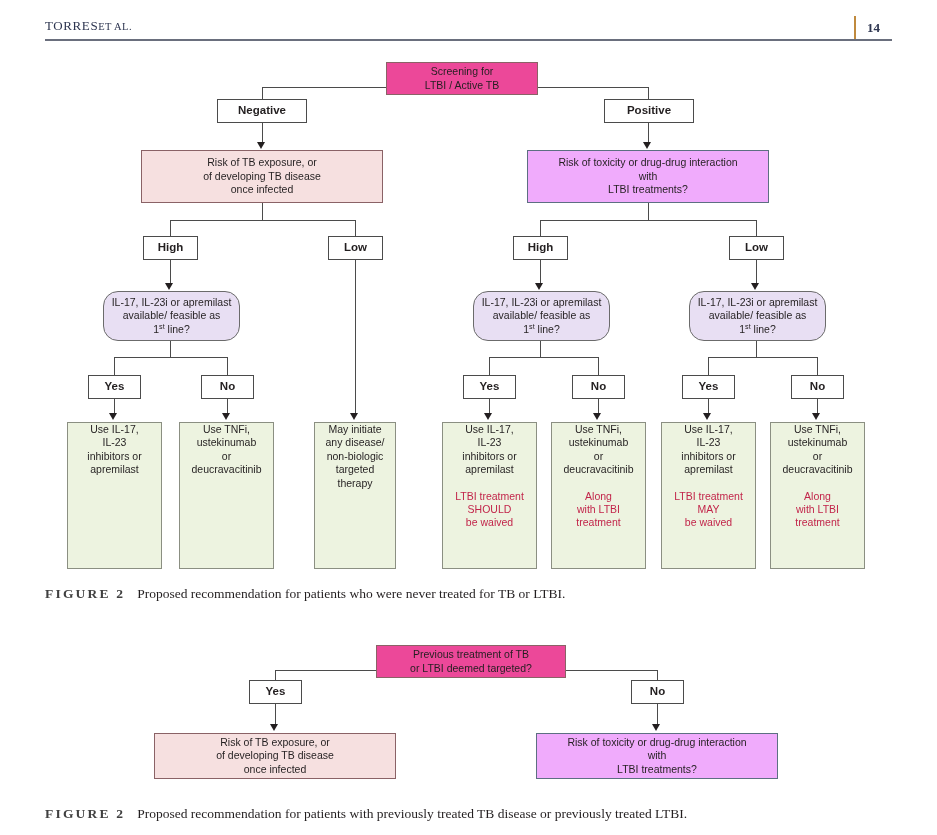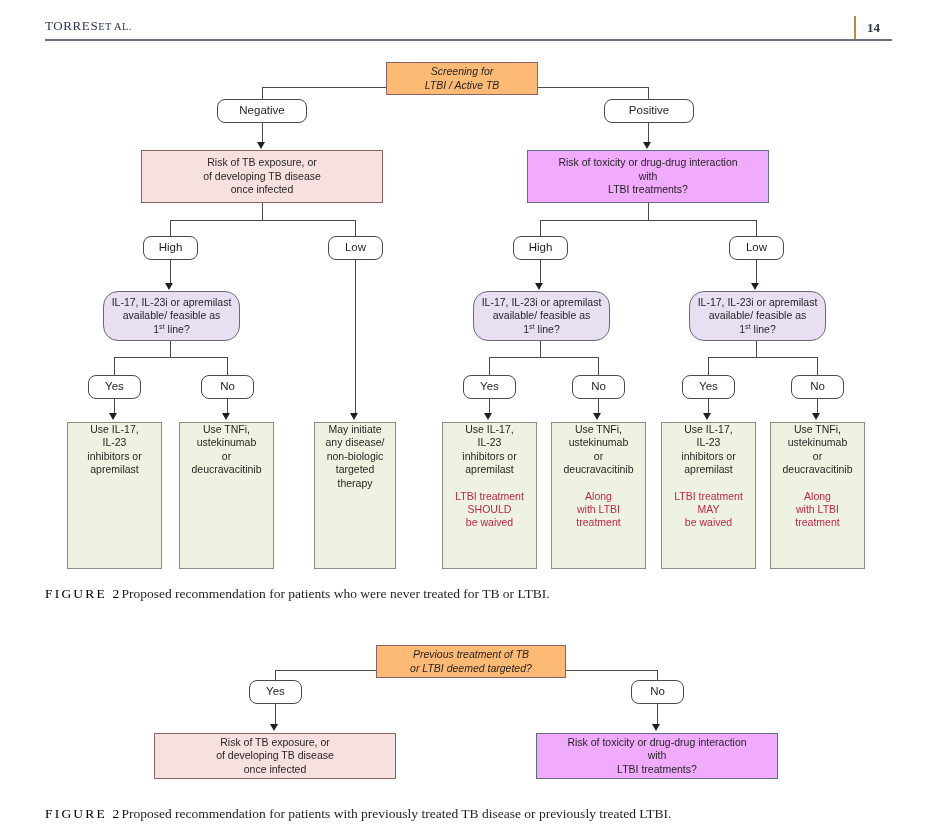--- a/index.html
+++ b/index.html
@@ -73,26 +73,26 @@
     flex-direction: column;
     align-items: center;
     justify-content: center;
     text-align: center;
     font-family: "Liberation Sans", sans-serif;
     font-size: 10.5px;
     line-height: 13.4px;
     color: #231f20;
     padding: 2px 3px;
   }
-  .node.pink   { background: #fdba74; border-color: #8a6266; font-style: italic; }
+  .node.pink   { background: #ec4899; border-color: #8a6266; }
   .node.lpink  { background: #f6e0e0; border-color: #8a6266; }
   .node.blue   { background: #f0abfc; border-color: #5d6f82; }
   .node.purple { background: #e8dff3; border-color: #6b6b6b; border-radius: 15px; }
   .node.green  { background: #edf3e0; border-color: #8b8f82; justify-content: flex-start; padding-top: 0; }
-  .node.plain  { background: #ffffff; border-color: #4b4b4b; font-weight: normal; font-size: 11.5px; border-radius: 8px; }
+  .node.plain  { background: #ffffff; border-color: #4b4b4b; font-weight: bold; font-size: 11.5px; }
 
   .node .ln { display: block; white-space: nowrap; }
   .node .redline { color: #c2254a; display: block; white-space: nowrap; }
   .node .gap { display: block; height: 13px; }
   sup { font-size: 7.2px; vertical-align: super; line-height: 0; }
 
   
   .vline, .hline {
     position: absolute;
     background: #4b4b4b;
@@ -109,23 +109,24 @@
 
   
   .caption {
     position: absolute;
     font-family: "Liberation Serif", serif;
     font-size: 13.5px;
     color: #231f20;
     white-space: nowrap;
   }
   .caption .figlabel {
-    font-weight: normal;
-    color: #000000;
+    font-weight: bold;
+    color: #404040;
     letter-spacing: 2.2px;
+    margin-right: 12px;
   }
 </style>
 </head>
 <body>
 
 <div id="running-head">
   <div class="rh-text">
     <span>TORRES</span><span class="small">ET AL.</span>
   </div>
   <div class="rh-divider"></div>

